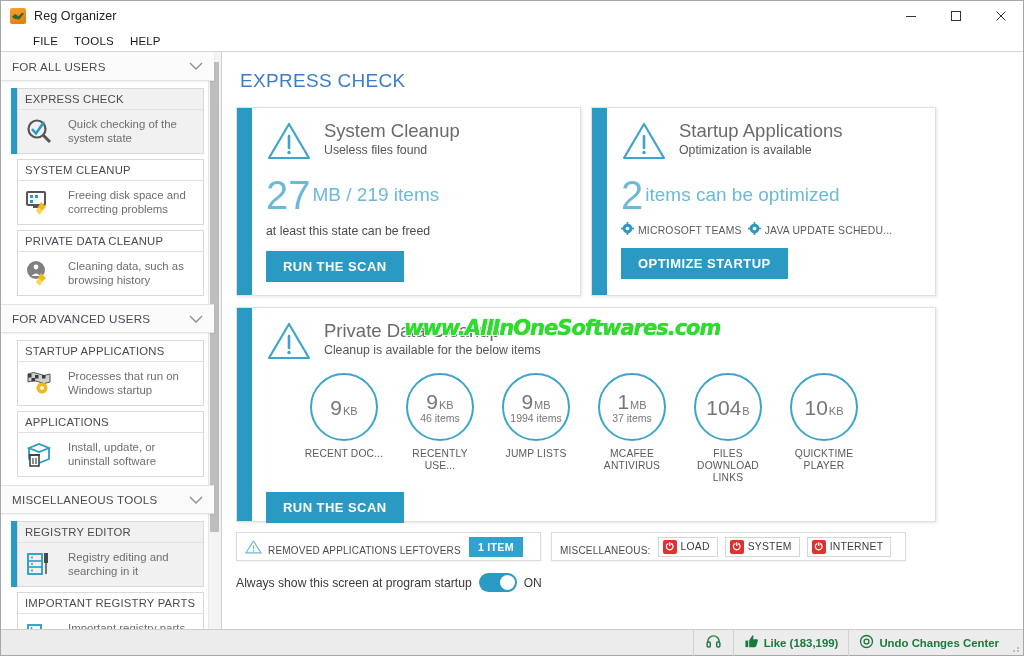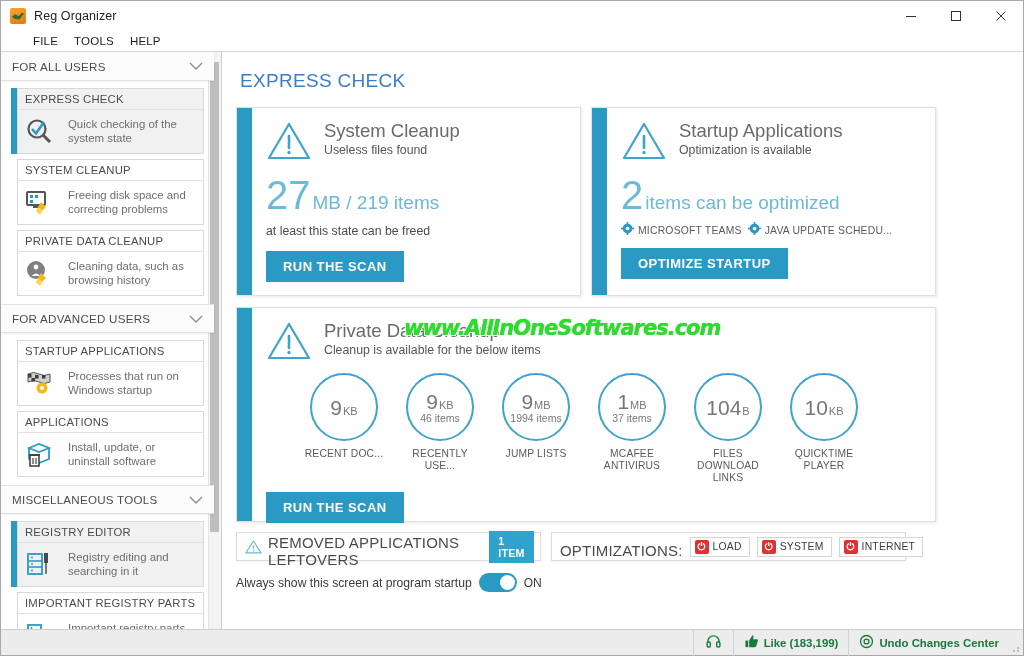--- a/index.html
+++ b/index.html
@@ -130,21 +130,21 @@
     border: 1px solid #e0e0e0;
     box-shadow: 1px 1px 3px rgba(0,0,0,.10);
     display: flex; position: relative;
   }
   .card-accent { width: 15px; flex: 0 0 15px; background: #2a9ac4; }
   .card-inner { flex: 1 1 auto; padding: 12px 14px 14px 14px; }
   .card-head { display: flex; align-items: flex-start; gap: 12px; }
   .warn-tri { width: 46px; height: 42px; flex: 0 0 46px; }
   .card-title { font-size: 18.5px; color: #6a6a6a; line-height: 22px; font-weight: 400; }
   .card-sub { font-size: 12.3px; color: #555; margin-top: 1px; }
-  .big-num-row { display: flex; align-items: flex-end; margin-top: 14px; color: #66b6d4; }
+  .big-num-row { display: flex; align-items: center; margin-top: 14px; color: #66b6d4; }
   .big-num { font-size: 40px; line-height: 38px; font-weight: 300; color: #6cb9d8; }
   .big-unit { font-size: 19px; font-weight: 300; color: #6cb9d8; margin-left: 2px; }
   .note { font-size: 12.3px; color: #4b4b4b; margin-top: 10px; }
   .btn-primary {
     display: inline-block; background: #2a9ac4; color: #fff;
     font-size: 13px; font-weight: bold; letter-spacing: .45px;
     padding: 8px 17px 8px 17px; margin-top: 13px; border: none;
   }
   .startup-list { display: flex; align-items: center; gap: 6px; margin-top: 7px; }
   .startup-item { display: flex; align-items: center; gap: 4px; }
@@ -182,21 +182,21 @@
     z-index: 8; pointer-events: none; margin-left: 40px;
   }
 
   
   .panels-row { display: flex; gap: 10px; margin-top: 10px; align-items: stretch; }
   .panel {
     border: 1px solid #dcdcdc; background: #fff;
     display: flex; align-items: center; height: 29px;
     padding: 0 6px 0 8px; box-shadow: 0 1px 2px rgba(0,0,0,.05);
   }
-  .panel-label { font-size: 15px; color: #4b4b4b; letter-spacing: .2px; margin-top: 8px; }
+  .panel-label { font-size: 10px; color: #4b4b4b; letter-spacing: .2px; margin-top: 8px; }
   .badge-blue {
     background: #2fa3cd; color: #fff; font-size: 10.6px; font-weight: bold;
     padding: 4px 9px; margin-left: 8px; letter-spacing: .3px;
   }
   .opt-chip {
     display: flex; align-items: center; gap: 4px;
     border: 1px solid #d5d5d5; background: #fff;
     padding: 2px 7px 2px 4px; margin-left: 7px;
   }
   .opt-chip-label { font-size: 10.4px; color: #3c3c3c; letter-spacing: .2px; }
@@ -602,21 +602,21 @@
               <polygon points="10,2 19,16 1,16" fill="none" stroke="#6bb8d6" stroke-width="1.4" stroke-linejoin="round"></polygon>
               <line x1="10" y1="7" x2="10" y2="11.5" stroke="#6bb8d6" stroke-width="1.5"></line>
               <circle cx="10" cy="13.4" r="0.9" fill="#6bb8d6"></circle>
             </svg>
           </span>
           <span class="panel-label">REMOVED APPLICATIONS LEFTOVERS</span>
           <span class="badge-blue">1 ITEM</span>
         </div>
 
         <div class="panel" style="width:355px">
-          <span class="panel-label">OPTIMIZATIONS:</span>
+          <span class="panel-label">MISCELLANEOUS:</span>
           <span class="opt-chip">
             <span class="power-ico">⏻</span>
             <span class="opt-chip-label">LOAD</span>
           </span>
           <span class="opt-chip">
             <span class="power-ico">⏻</span>
             <span class="opt-chip-label">SYSTEM</span>
           </span>
           <span class="opt-chip">
             <span class="power-ico">⏻</span>

